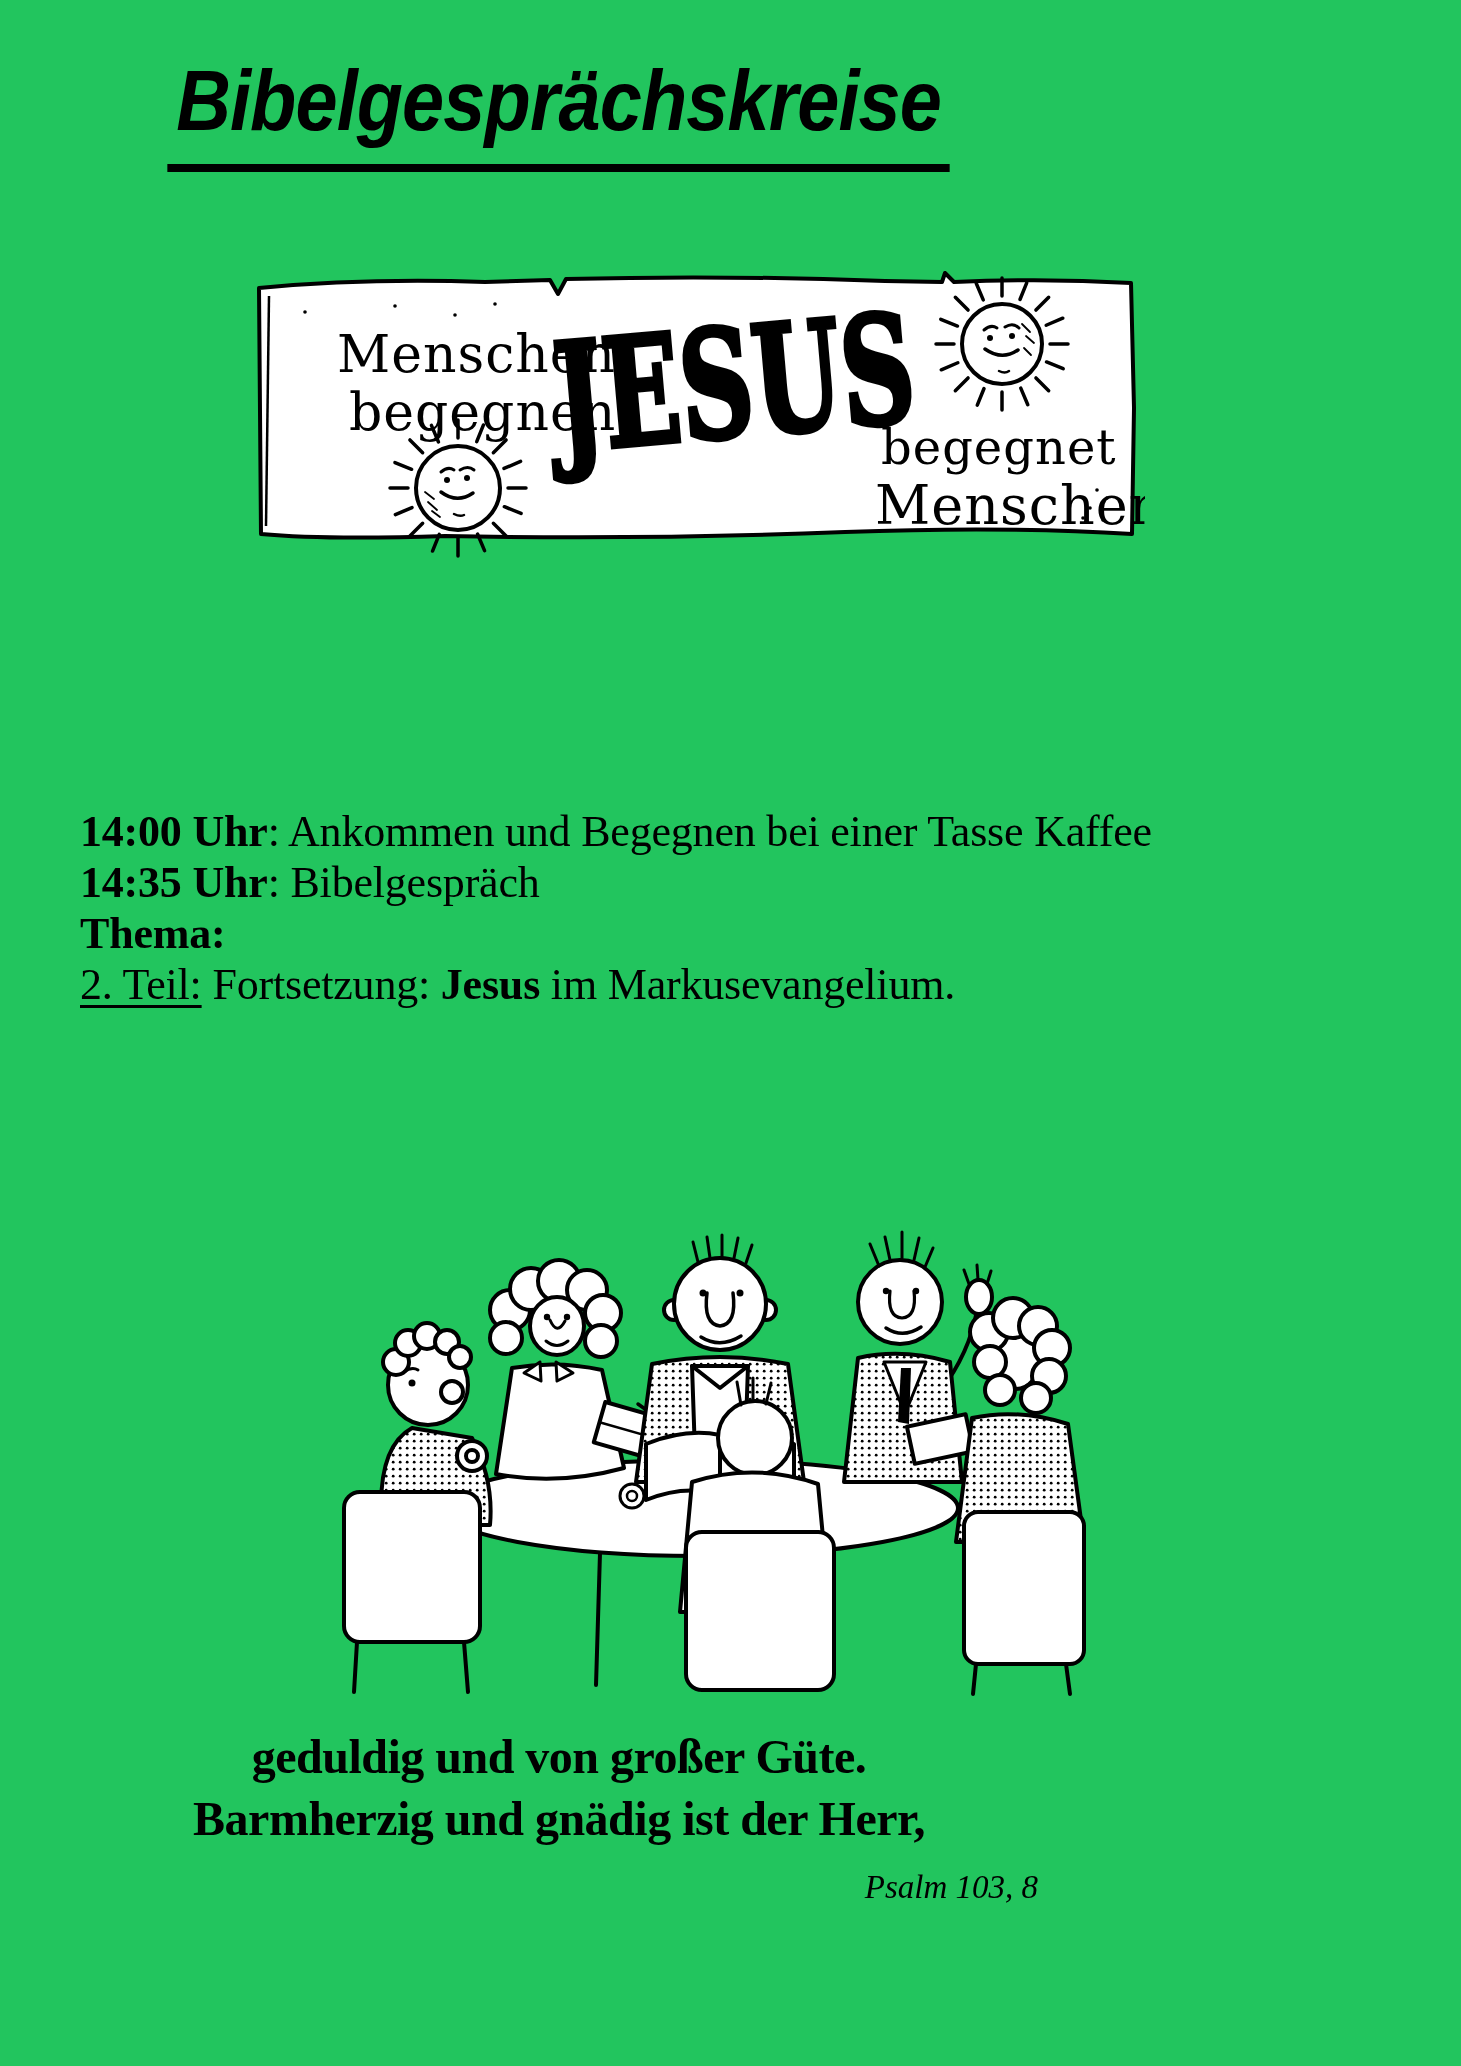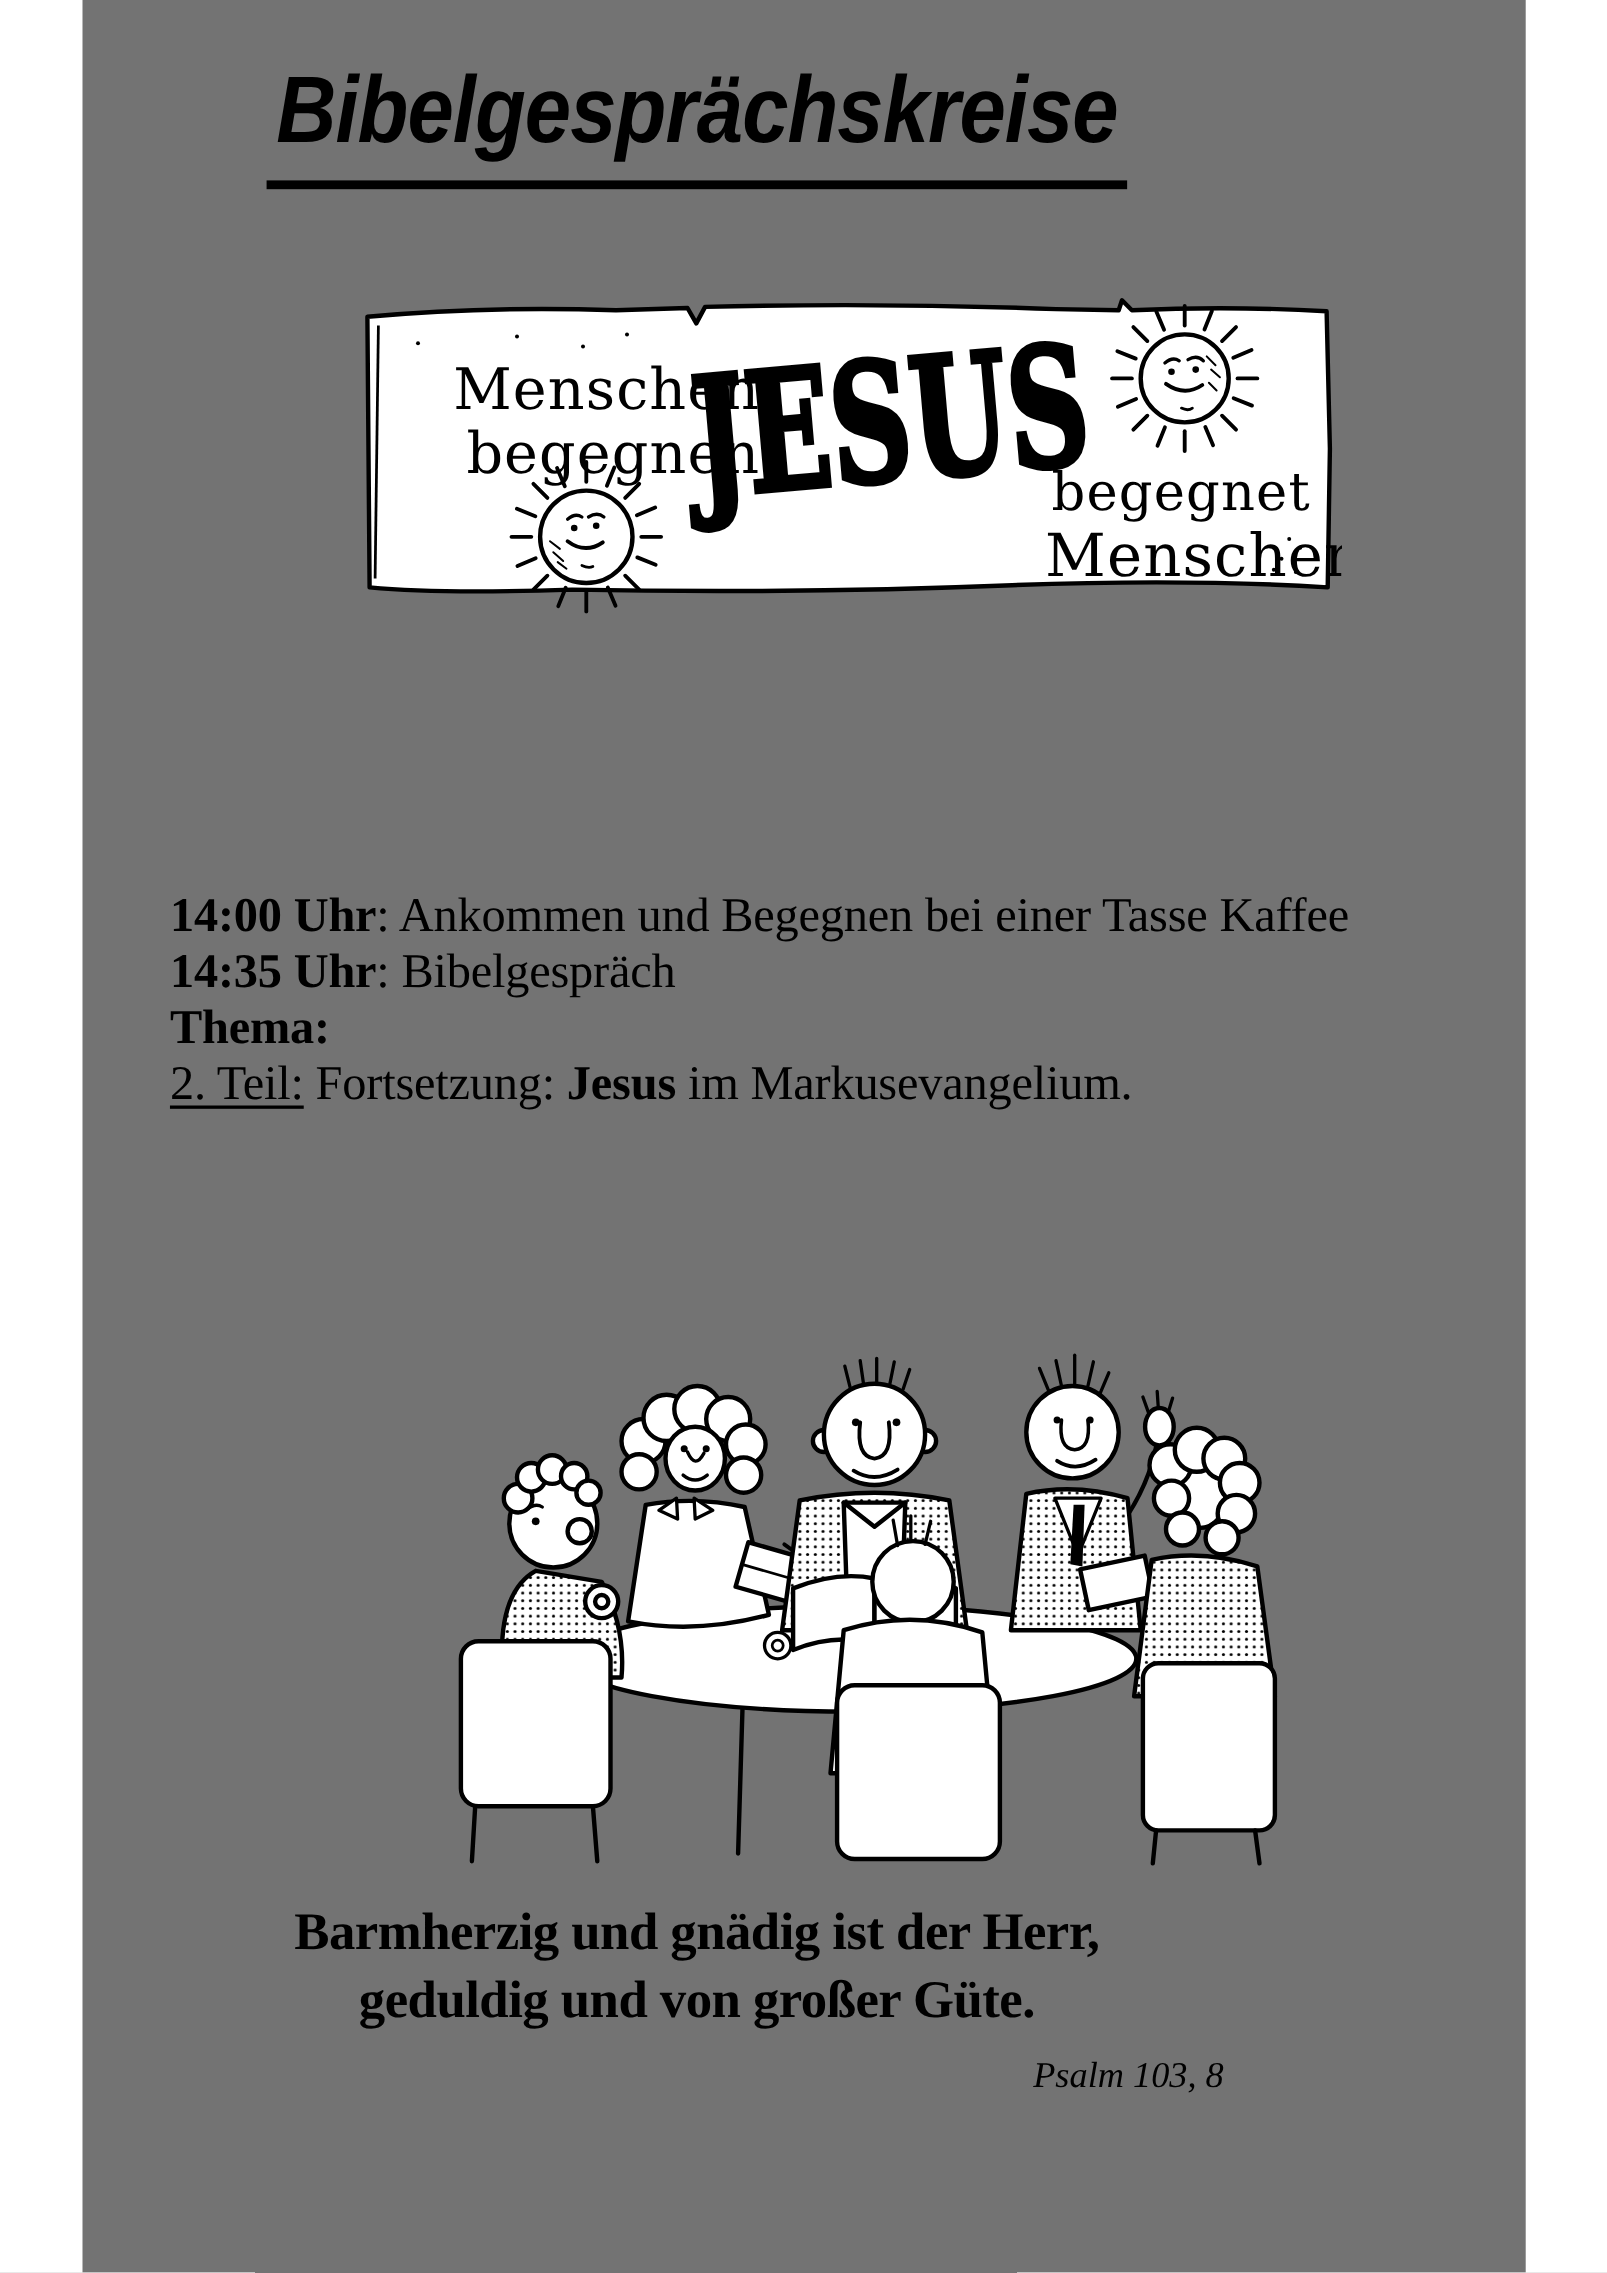--- a/index.html
+++ b/index.html
@@ -1,18 +1,18 @@
 <!DOCTYPE html>
 <html lang="de"><head>
 <meta charset="utf-8">
 <style>
   html,body{margin:0;padding:0;background:#ffffff;}
   .page{
-    position:relative;width:1312px;height:2066px;margin:0 auto;
-    background:#737373;color:#000;overflow:hidden;
+    position:relative;width:1461px;height:2066px;margin:0 auto;
+    background:#22c55e;color:#000;overflow:hidden;
     font-family:"Liberation Serif",serif;
   }
   .title-wrap{position:absolute;left:80px;top:52px;width:958px;text-align:center;}
   .title{
     display:inline-block;
     font-family:"Liberation Sans",sans-serif;
     font-weight:bold;font-style:italic;
     font-size:86px;letter-spacing:-1px;line-height:1.12;
     transform:scaleX(.88);transform-origin:center;
     border-bottom:8px solid #000;padding:0 10px 16px 10px;
@@ -291,18 +291,18 @@
         <path d="M466,224 L471,203" stroke-width="3"></path>
         <path d="M392,302 Q455,282 518,304 L530,432 L380,432 Z" fill="#fff"></path>
       </g>
       <g>
         <rect x="386" y="352" width="148" height="158" rx="16" fill="#fff"></rect>
       </g>
     </g>
   </svg>
 
   <div class="quote">
+    <div>geduldig und von großer Güte.</div>
     <div>Barmherzig und gnädig ist der Herr,</div>
-    <div>geduldig und von großer Güte.</div>
   </div>
   <div class="psalm">Psalm 103, 8</div>
 
 </div>
 
 </body></html>

